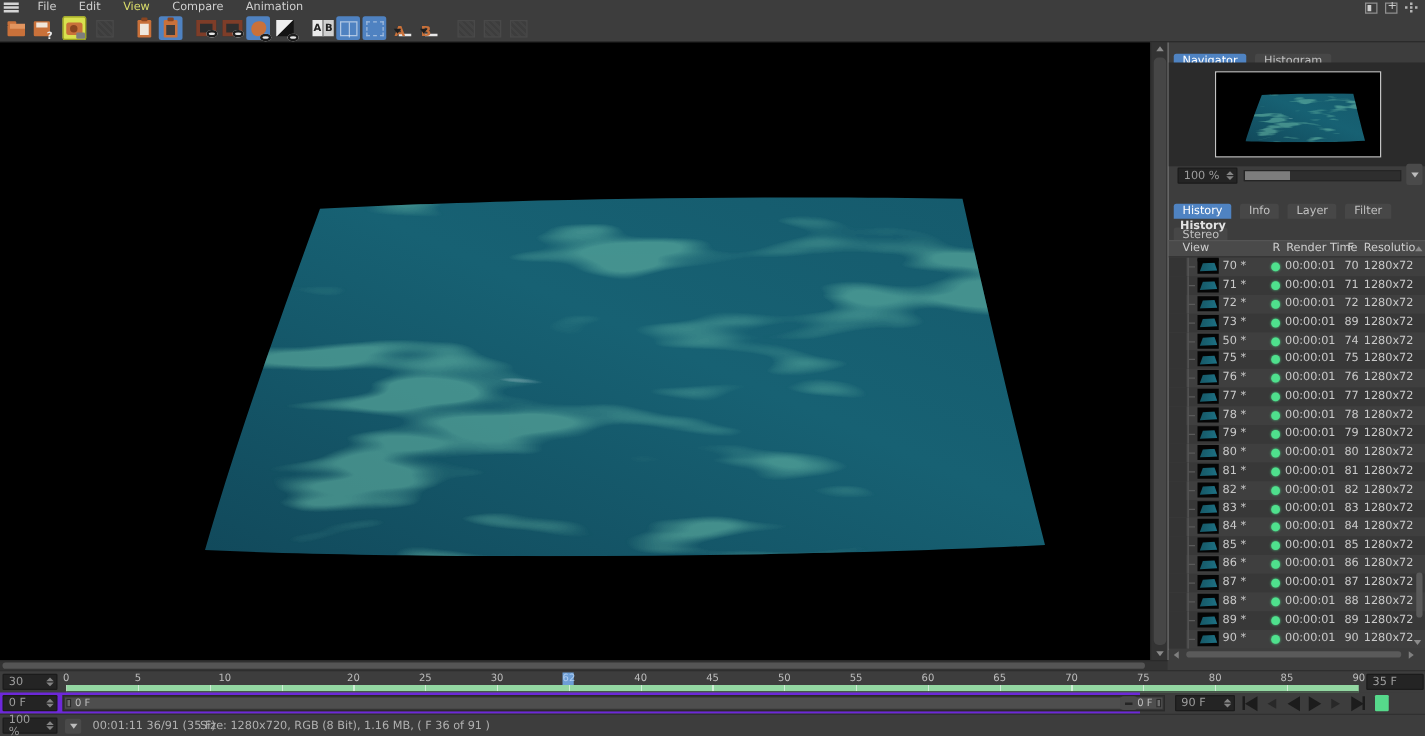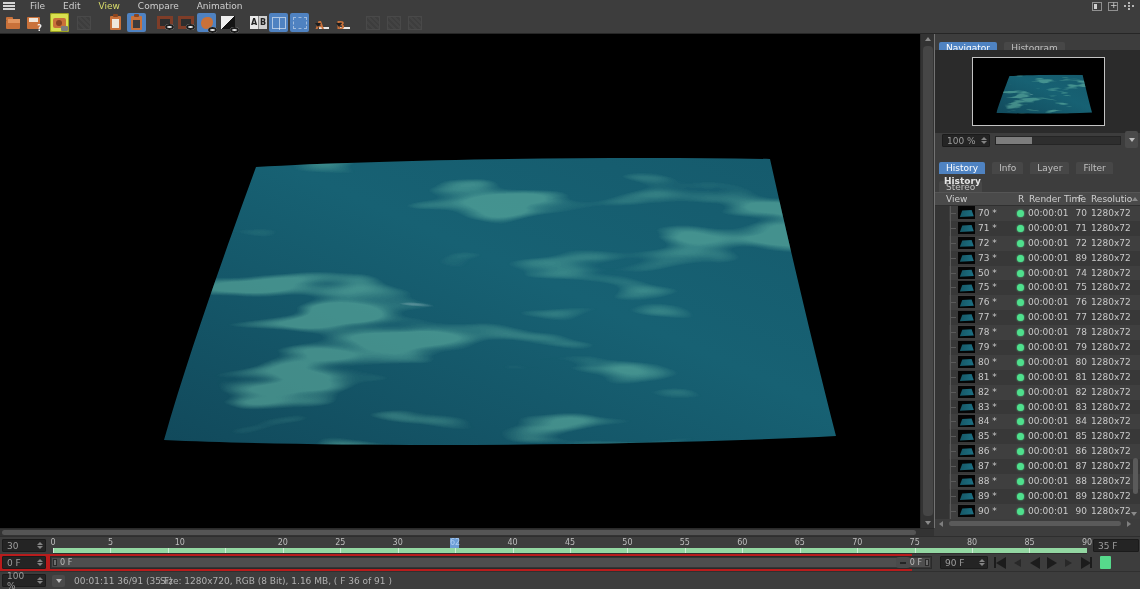--- a/index.html
+++ b/index.html
@@ -153,21 +153,21 @@
   .tick { position:absolute; top:1px; transform:translateX(-50%); font-size:8px; color:#bdbdbd; }
   .tick.tick-active { color:#aecdf2; }
   #greenbar { position:absolute; left:0; top:11px; width:1034px; height:6px; background:#93d7a2;
       background-image:repeating-linear-gradient(90deg, rgba(255,255,255,.55) 0 1px, rgba(0,0,0,0) 1px 57.44px);
       border-bottom:1px solid #2e2e2e; }
   #playhead { position:absolute; top:1px; width:9px; height:11px; background:#6d9ed6; transform:translateX(-5px); }
   #curframe-box { position:absolute; right:1px; top:2px; width:46px; }
   .plainbox { background:#242424; border:1px solid #1b1b1b; border-radius:1px; color:#9d9d9d;
               font-size:9px; display:flex; align-items:center; padding:0 4px; height:13px; }
 
-  #range-row { position:absolute; left:0; top:554px; width:912px; height:17px; background:#b91c1c; }
+  #range-row { position:absolute; left:0; top:554px; width:912px; height:17px; background:#6d28d9; }
   #rg-left { position:absolute; left:2px; top:2px; width:44px; }
   #range-track { position:absolute; left:50px; top:2px; width:882px; height:13px; background:#353535; border:1px solid #2a2a2a; }
   #range-thumb { position:absolute; left:1px; top:1px; right:1px; height:9px; background:#4e4e4e; }
   .grip { position:absolute; top:1px; width:4px; height:7px; background:#6e6e6e; border:1px solid #2a2a2a; }
   #range-thumb .grip.gl { left:1px; } #range-thumb .grip.gr { right:1px; }
   #range-thumb .rlab { position:absolute; top:0; font-size:8px; color:#bdbdbd; line-height:9px; }
   #range-thumb .rl { left:8px; } #range-thumb .rr { right:8px; }
   #rg-end-box { position:absolute; left:940px; top:2px; width:48px; }
   #transport { position:absolute; left:992px; top:1px; display:flex; align-items:center; height:15px; }
   .tpbtn { width:17px; height:15px; position:relative; display:flex; align-items:center; justify-content:center; }

